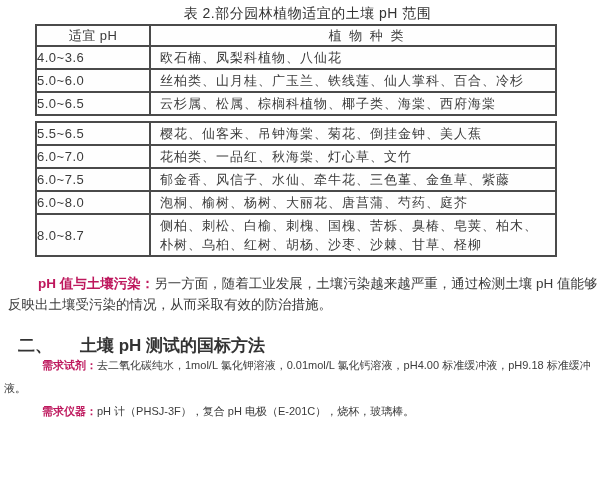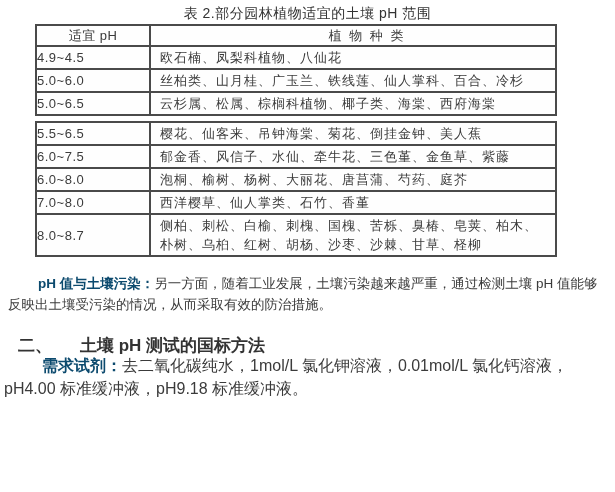--- a/index.html
+++ b/index.html
@@ -41,92 +41,93 @@
   .col-ph  { width:112px; letter-spacing:0.5px; }
   td.col-plants { text-align:left; padding:1px 6px 1px 9px; letter-spacing:1px;border-radius:7px; }
   th.col-plants { text-align:center; letter-spacing:2px;padding-left:28px; }
 
   .pollution {
     margin:16px 14px 0 8px;
     text-indent:30px;
     font-size:13.5px;
     line-height:21px;
   }
-  .lead { font-weight:bold; color:#0c4a6e; }
+  .lead { font-weight:bold; color:#be185d; }
 
   .sec-heading {
     margin:23px 0 0 18px;
     font-size:17px;
     font-weight:bold;
     color:#333333;
     line-height:16px;
   }
   .sec-num { margin-right:28px; }
 
   .spec-line {
     margin:0 8px 0 4px;
     text-indent:38px;
-    font-size:16px;
+    font-size:11px;
     line-height:23px;
   }
   .spec-line:first-of-type { margin-top:3px; }
 </style>
 </head>
 <body>
 
 <div class="page">
 
   <div class="doc-title">表 2.部分园林植物适宜的土壤 pH 范围</div>
 
   <table class="tbl tbl-a">
     <tbody>
         <tr>
       <th class="col-ph">适宜 pH</th>
       <th class="col-plants">植 物 种 类</th>
     </tr>
     <tr>
-      <td class="col-ph">4.9~4.5</td>
+      <td class="col-ph">4.0~3.6</td>
       <td class="col-plants">欧石楠、凤梨科植物、八仙花</td>
     </tr>
     <tr>
       <td class="col-ph">5.0~6.0</td>
       <td class="col-plants">丝柏类、山月桂、广玉兰、铁线莲、仙人掌科、百合、冷杉</td>
     </tr>
     <tr>
       <td class="col-ph">5.0~6.5</td>
       <td class="col-plants">云杉属、松属、棕榈科植物、椰子类、海棠、西府海棠</td>
     </tr>
   </tbody>
     </table>
 
   <table class="tbl tbl-b">
     <tbody>
         <tr>
       <td class="col-ph">5.5~6.5</td>
       <td class="col-plants">樱花、仙客来、吊钟海棠、菊花、倒挂金钟、美人蕉</td>
     </tr>
     <tr>
+      <td class="col-ph">6.0~7.0</td>
+      <td class="col-plants">花柏类、一品红、秋海棠、灯心草、文竹</td>
+    </tr>
+    <tr>
       <td class="col-ph">6.0~7.5</td>
       <td class="col-plants">郁金香、风信子、水仙、牵牛花、三色堇、金鱼草、紫藤</td>
     </tr>
     <tr>
       <td class="col-ph">6.0~8.0</td>
       <td class="col-plants">泡桐、榆树、杨树、大丽花、唐菖蒲、芍药、庭芥</td>
-    </tr>
-    <tr>
-      <td class="col-ph">7.0~8.0</td>
-      <td class="col-plants">西洋樱草、仙人掌类、石竹、香堇</td>
     </tr>
     <tr class="tall">
       <td class="col-ph">8.0~8.7</td>
       <td class="col-plants">侧柏、刺松、白榆、刺槐、国槐、苦栎、臭椿、皂荚、柏木、朴树、乌桕、红树、胡杨、沙枣、沙棘、甘草、柽柳</td>
     </tr>
   </tbody>
     </table>
 
   <p class="pollution"><span class="lead">pH 值与土壤污染：</span><span>另一方面，随着工业发展，土壤污染越来越严重，通过检测土壤 pH 值能够反映出土壤受污染的情况，从而采取有效的防治措施。</span></p>
 
   <div class="sec-heading"><span class="sec-num">二、</span><span>土壤 pH 测试的国标方法</span></div>
 
   <p class="spec-line"><span class="lead">需求试剂：</span><span>去二氧化碳纯水，1mol/L 氯化钾溶液，0.01mol/L 氯化钙溶液，pH4.00 标准缓冲液，pH9.18 标准缓冲液。</span></p>
 
+  <p class="spec-line"><span class="lead">需求仪器：</span><span>pH 计（PHSJ-3F），复合 pH 电极（E-201C），烧杯，玻璃棒。</span></p>
 
 </div>
 
 </body></html>

